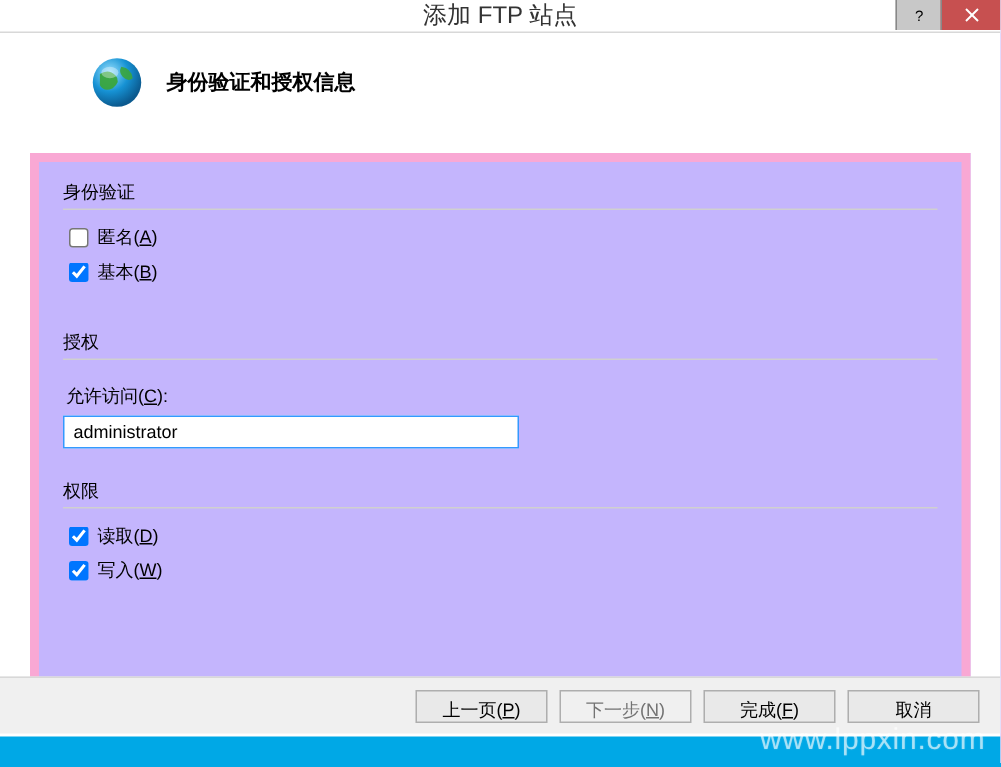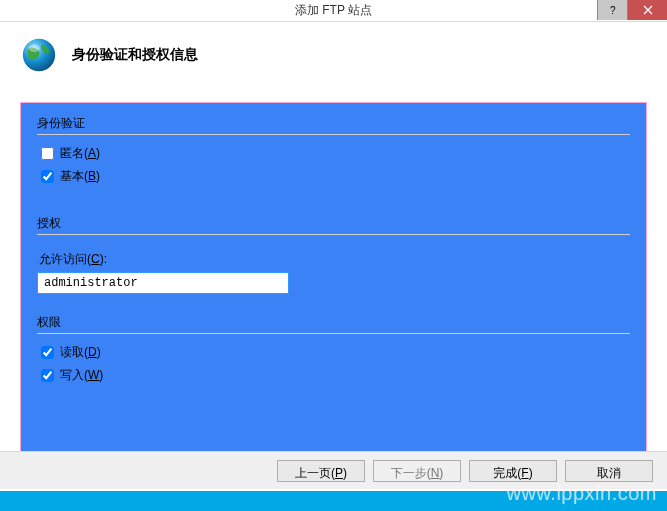--- a/index.html
+++ b/index.html
@@ -17,21 +17,21 @@
     .titlebar {
       height: 22px;
       background: #fff;
       border-bottom: 1px solid #d8d8d8;
       display: flex;
       align-items: center;
       justify-content: center;
       position: relative;
     }
     .titlebar-title {
-      font-size: 12px;
+      font-size: 16px;
       color: #333;
     }
     .window-controls {
       position: absolute;
       right: 0;
       top: 0;
       display: flex;
       height: 20px;
     }
     .win-btn {
@@ -46,38 +46,39 @@
     .win-help { background: #c8c8c8; }
     .win-close { background: #c75050; color: #fff; width: 40px; }
     .win-close svg { width: 10px; height: 10px; }
     .win-help svg { width: 10px; height: 10px; }
     
     .header {
       display: flex;
       align-items: center;
       padding: 14px 20px 8px 20px;
       gap: 14px;
+      margin-left: 39px;
     }
     .header-icon {
       width: 38px;
       height: 38px;
       flex-shrink: 0;
     }
     .header-title {
       font-size: 14px;
       font-weight: bold;
       color: #000;
     }
     
     .content {
       margin: 20px 20px 0 20px;
-      border: 1px solid #f9a8d4;
+      border: 6px solid #f9a8d4;
       padding: 12px 16px 24px 16px;
       height: 358px;
-      background: #3b82f6;
+      background: #c4b5fd;
     }
     .section-label {
       font-size: 12px;
       color: #000;
       margin-bottom: 2px;
     }
     .section-line {
       border: none;
       border-top: 1px solid #d0d0d0;
       margin-bottom: 10px;
@@ -114,25 +115,25 @@
     .select-arrow {
       position: absolute;
       right: 1px; top: 1px;
       width: 17px; height: 20px;
       background: #eee;
       border-left: 1px solid #a9a9a9;
       display:flex; align-items:center; justify-content:center;
       pointer-events: none;
     }
     input.text-input {
-      width: 252px;
+      width: 304px;
       height: 22px;
       border: 1px solid #3399ff;
       padding: 1px 6px;
-      font-family: Liberation Mono, monospace;
+      font-family: Liberation Sans, sans-serif;
       font-size: 12px;
       outline: none;
     }
     .perm-section { margin-top: 20px; }
     .underline { text-decoration: underline; }
     
     .button-bar {
       position: absolute;
       bottom: 22px;
       left: 0; right: 0;

